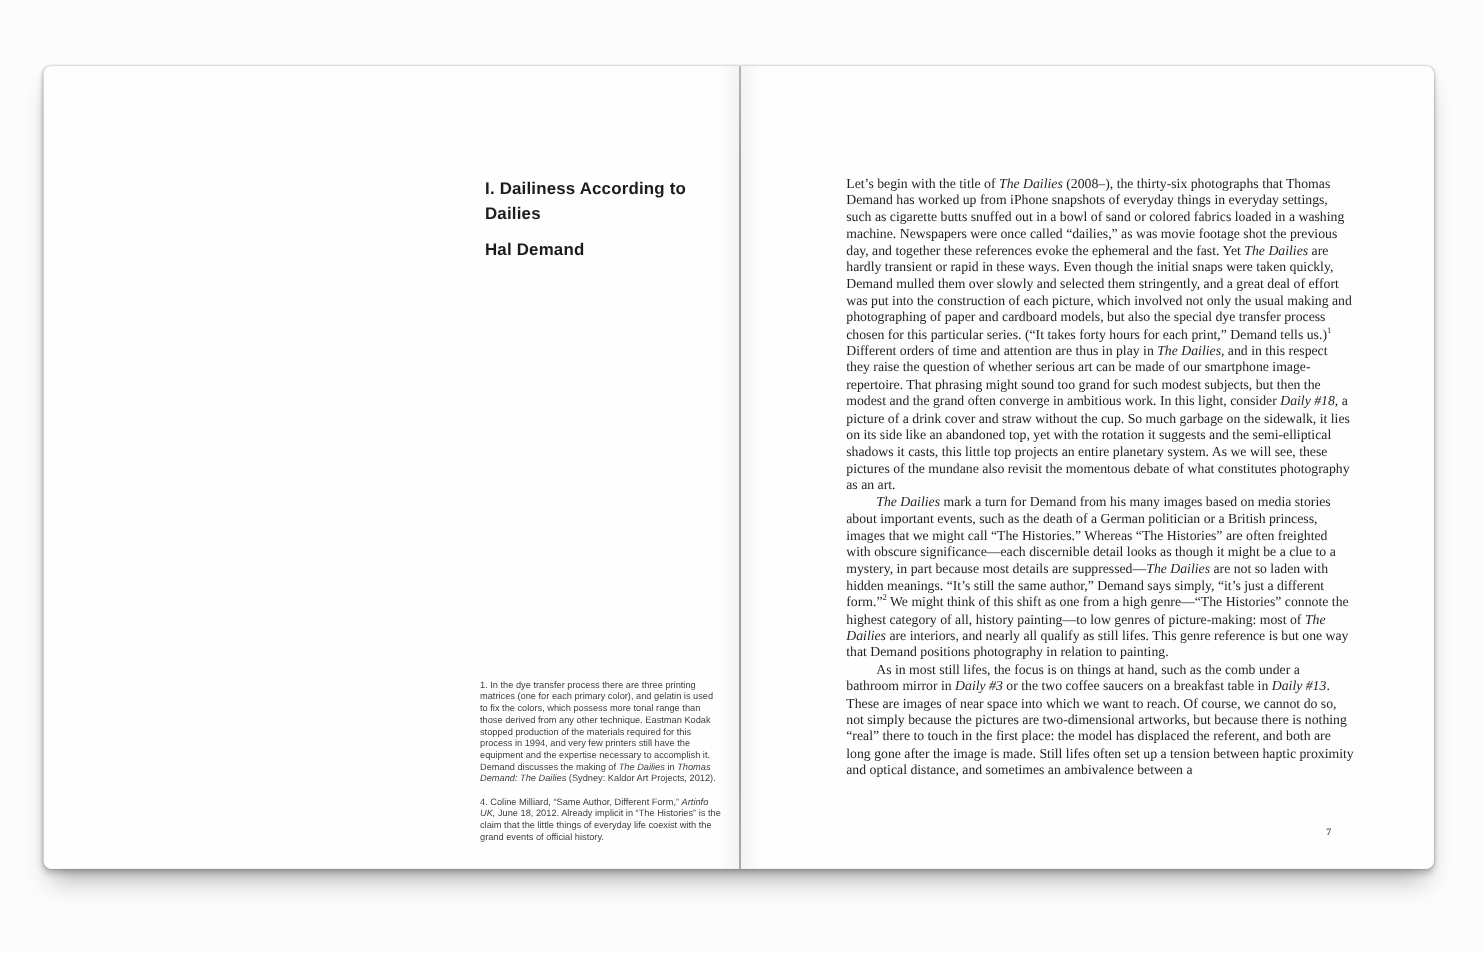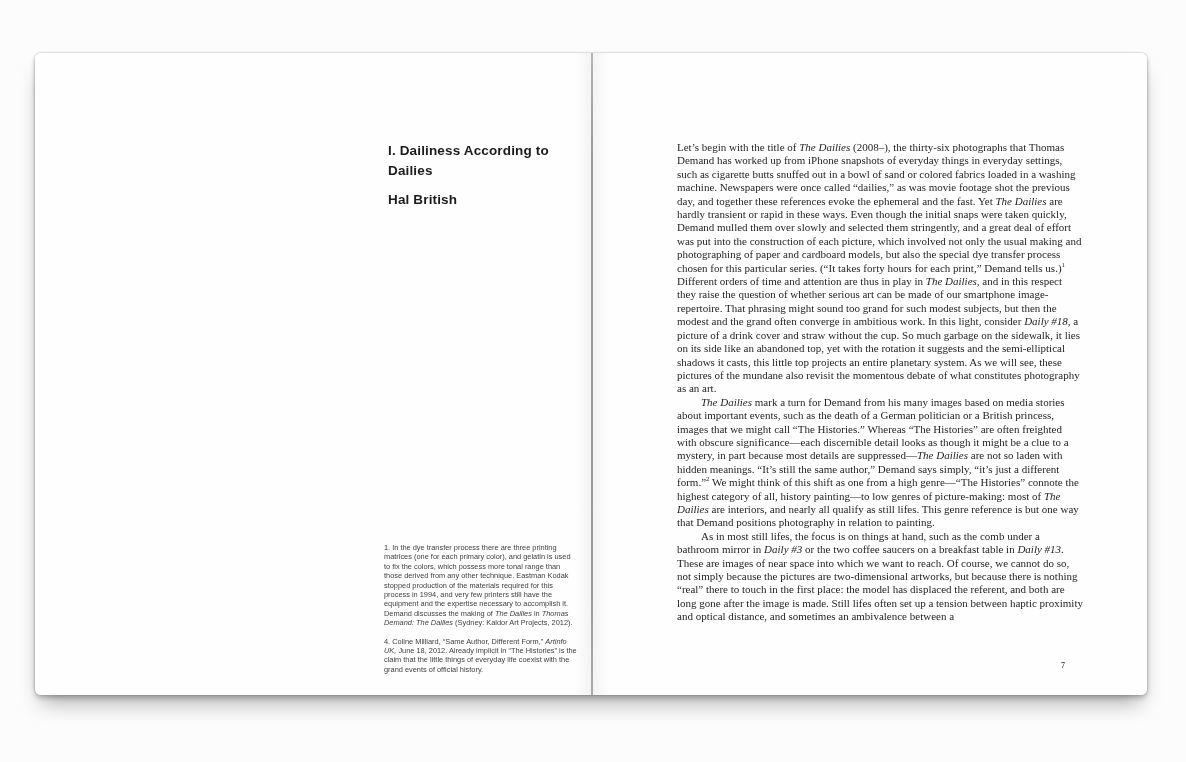--- a/index.html
+++ b/index.html
@@ -130,21 +130,21 @@
 
 <div class="stage">
   <div class="book">
 
     <div class="page page-left">
       <div class="title-block">
         <div>
           <span>I. Dailiness According to</span><br>
           <span>Dailies</span>
         </div>
-        <div class="author">Hal British</div>
+        <div class="author">Hal Demand</div>
       </div>
       <div class="footnotes">
           <p><span>1.  In the dye transfer process there are three printing matrices (one for each primary color), and gelatin is used to fix the colors, which possess more tonal range than those derived from any other technique. Eastman Kodak stopped production of the materials required for this process in 1994, and very few printers still have the equipment and the expertise necessary to accomplish it. Demand discusses the making of </span><i>The Dailies</i><span> in </span><i>Thomas Demand: The Dailies</i><span> (Sydney: Kaldor Art Projects, 2012).</span></p>
           <p><span>4.  Coline Milliard, “Same Author, Different Form,” </span><i>Artinfo UK,</i><span> June 18, 2012. Already implicit in “The Histories” is the claim that the little things of everyday life coexist with the grand events of official history.</span></p>
         </div>
     </div>
 
     <div class="gutter"></div>
 
     <div class="page page-right">

